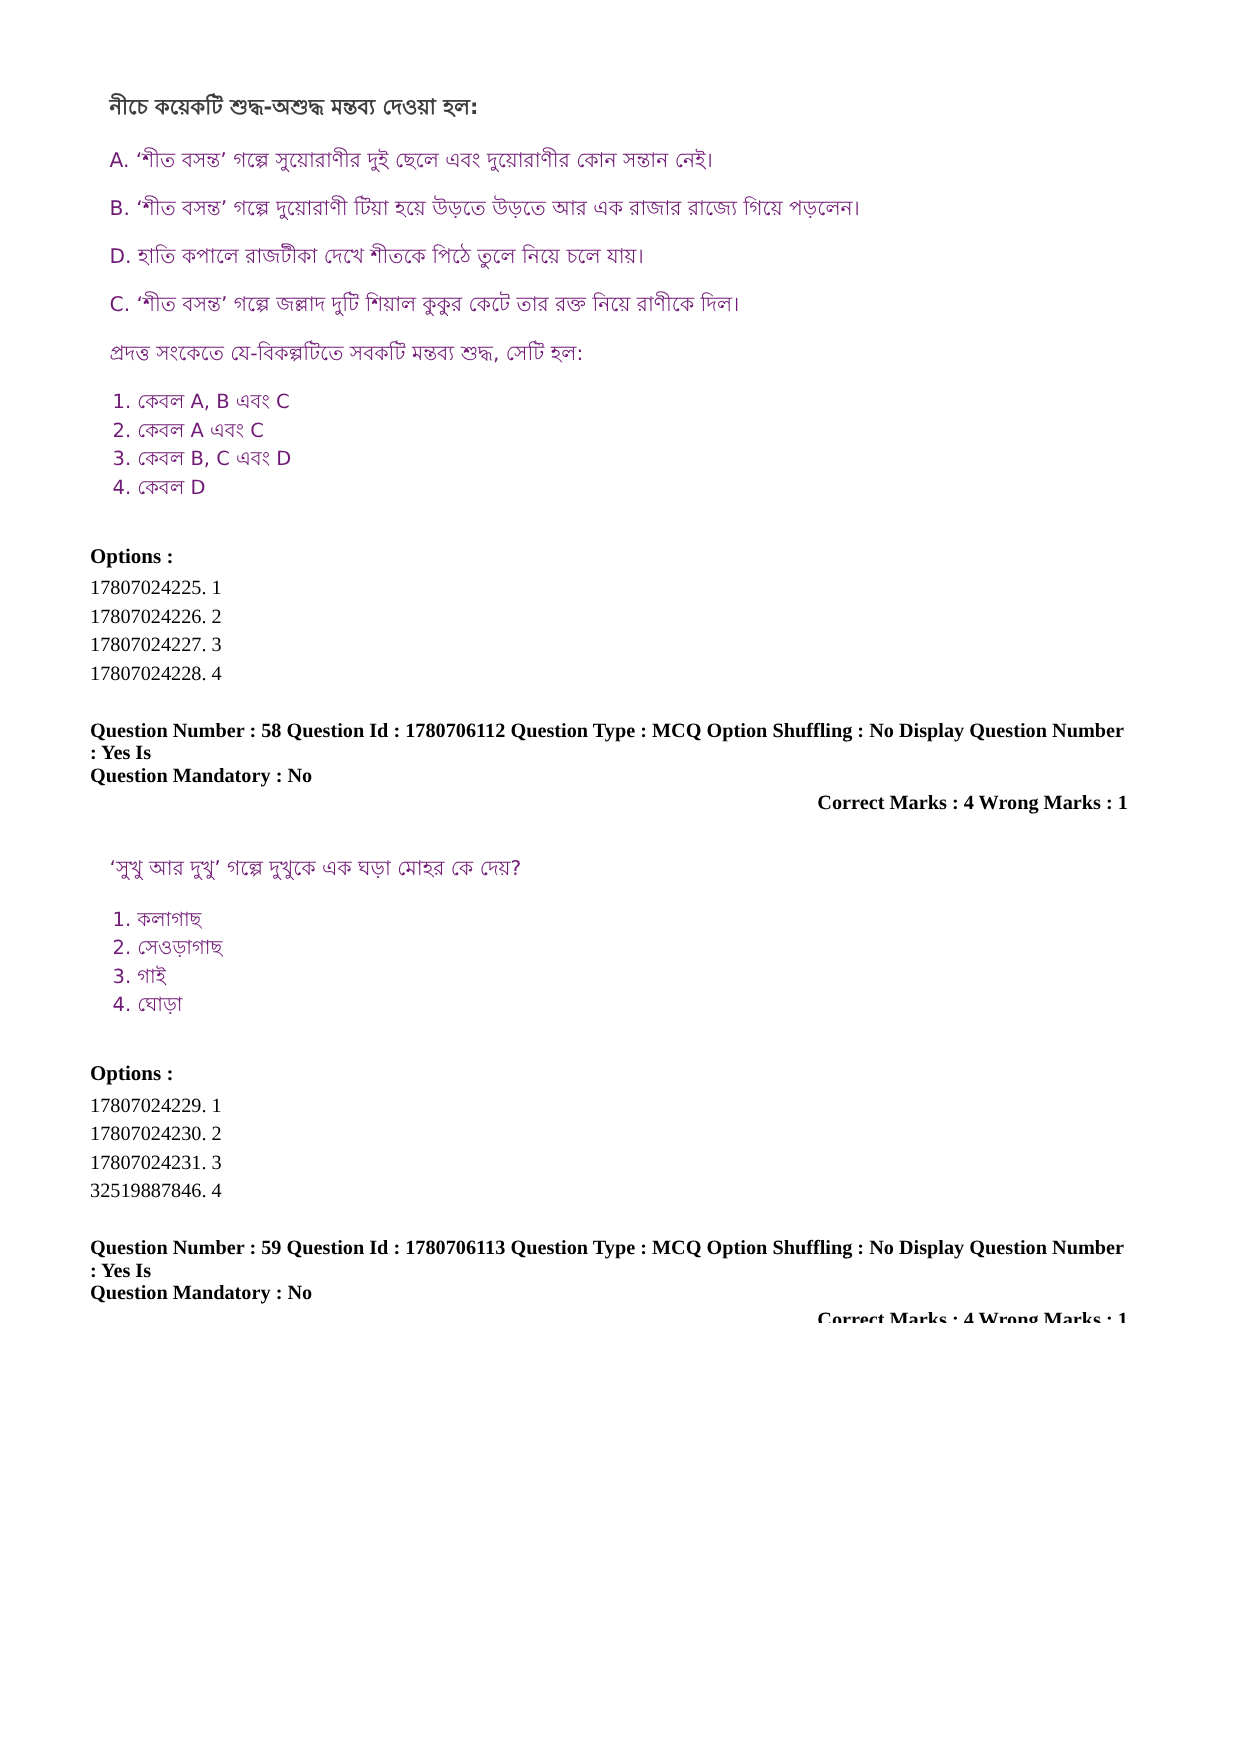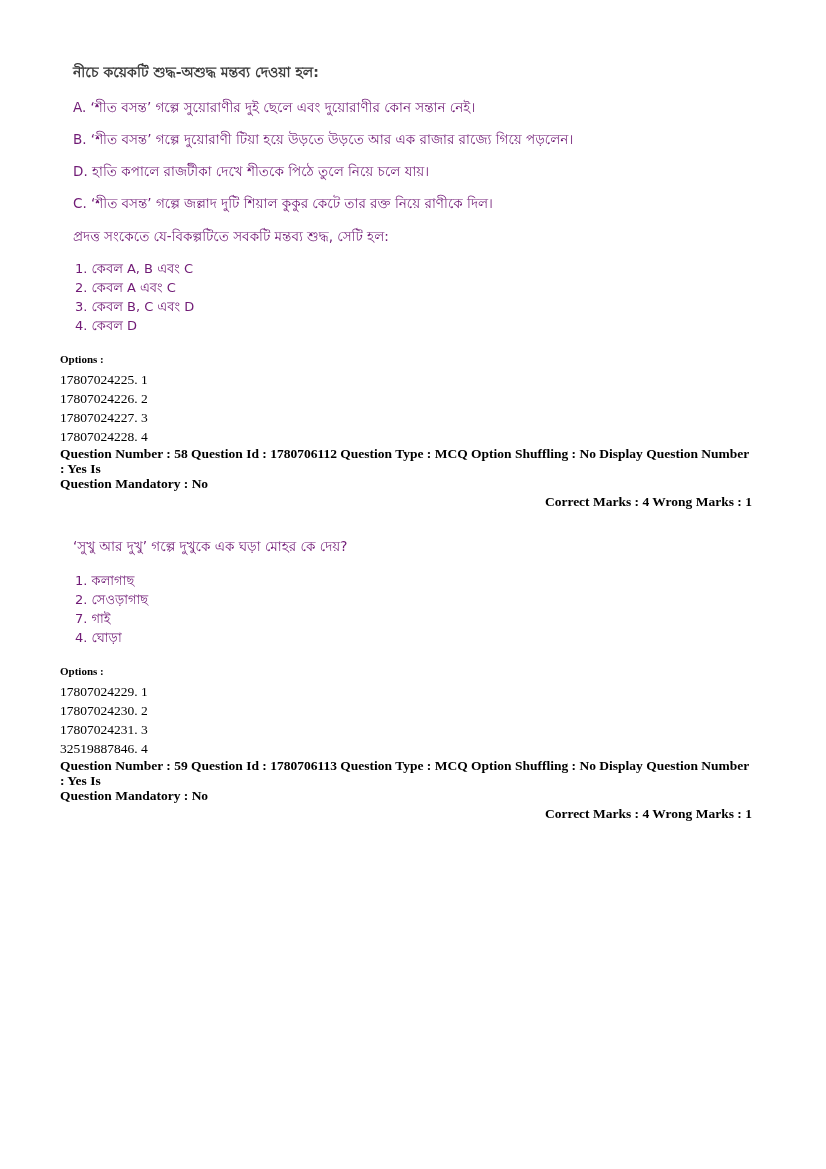--- a/index.html
+++ b/index.html
@@ -48,31 +48,32 @@
     line-height: 17px;
     margin-bottom: 16px;
   }
   .bn-choice {
     font-size: 13px;
     line-height: 19px;
     margin-left: 15px;
   }
   
   .options-label {
-    font-size: 11px;
+    font-size: 14px;
     font-weight: bold;
     line-height: 17px;
-    margin-top: 16px;
+    margin-top: 28px;
     margin-bottom: 2px;
   }
   .option-id {
     font-size: 13.5px;
     line-height: 19px;
   }
   .meta-block {
+    margin-top: 21px;
     max-width: 692px;
   }
   .meta-line {
     font-size: 13.5px;
     font-weight: bold;
     line-height: 15px;
   }
   .marks-line {
     font-size: 13.5px;
     font-weight: bold;
@@ -115,21 +116,21 @@
       <div class="meta-line">Question Mandatory : No</div>
       <div class="marks-line">Correct Marks : 4 Wrong Marks : 1</div>
     </div>
   </section>
 
   <section class="question-59-block">
     <div class="bn bn-question">‘সুখু আর দুখু’ গল্পে দুখুকে এক ঘড়া মোহর কে দেয়?</div>
 
     <div class="bn bn-choice">1. কলাগাছ</div>
     <div class="bn bn-choice">2. সেওড়াগাছ</div>
-    <div class="bn bn-choice">7. গাই</div>
+    <div class="bn bn-choice">3. গাই</div>
     <div class="bn bn-choice">4. ঘোড়া</div>
 
     <div class="options-label">Options :</div>
     <div class="option-id">17807024229. 1</div>
     <div class="option-id">17807024230. 2</div>
     <div class="option-id">17807024231. 3</div>
     <div class="option-id">32519887846. 4</div>
 
     <div class="meta-block">
       <div class="meta-line">Question Number : 59 Question Id : 1780706113 Question Type : MCQ Option Shuffling : No Display Question Number : Yes Is</div>

